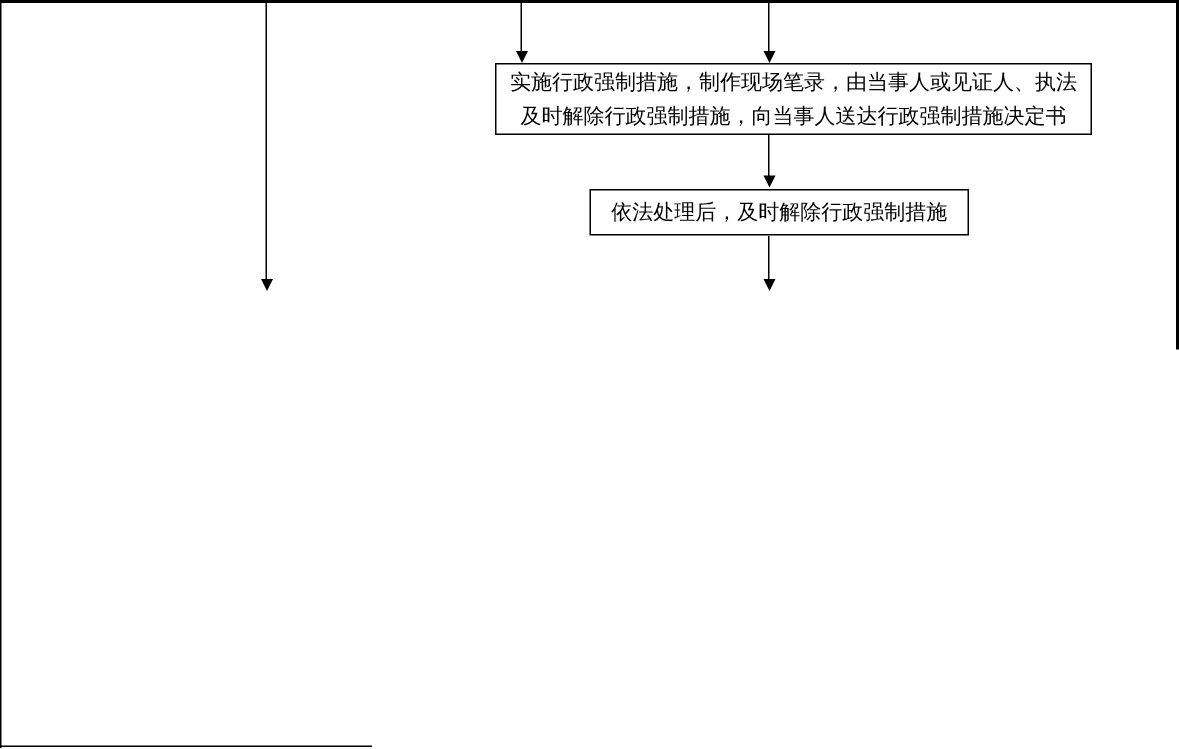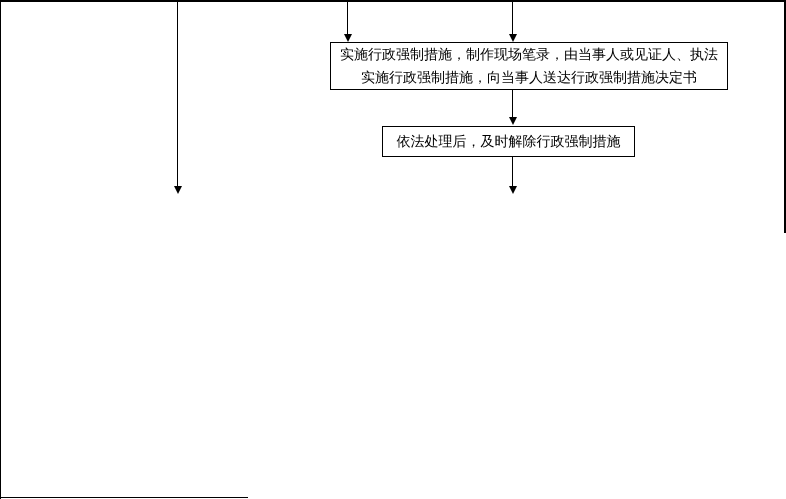--- a/index.html
+++ b/index.html
@@ -32,21 +32,21 @@
     font-size: 14px;
     line-height: 23px;
     display: flex;
     flex-direction: column;
     align-items: center;
     justify-content: center;
     text-align: center;
     white-space: nowrap;
   }
   .node-enforce { left: 330px; top: 42px;  width: 398px; height: 48px; }
-  .node-release { left: 382px; top: 126px; width: 253px; height: 31px; }
+  .node-release { left: 393px; top: 126px; width: 253px; height: 31px; }
   .node-close   { left: 159px; top: 194px; width: 613px; height: 39px; }
 
   
   .shaft { position: absolute; width: 1px; background: #000000; }
   .head  {
     position: absolute;
     width: 0; height: 0;
     border-left: 4px solid transparent;
     border-right: 4px solid transparent;
     border-top: 8px solid #000000;
@@ -82,21 +82,21 @@
   <div class="head head-c"></div>
 
   <div class="shaft shaft-d"></div>
   <div class="head head-d"></div>
 
   <div class="shaft shaft-e"></div>
   <div class="head head-e"></div>
 
   <div class="node node-enforce">
     <span>实施行政强制措施，制作现场笔录，由当事人或见证人、执法</span>
-    <span>实施行政强制措施，向当事人送达行政强制措施决定书</span>
+    <span>及时解除行政强制措施，向当事人送达行政强制措施决定书</span>
   </div>
 
   <div class="node node-release">
     <span>依法处理后，及时解除行政强制措施</span>
   </div>
 
 
 </div>
 
 </body></html>

